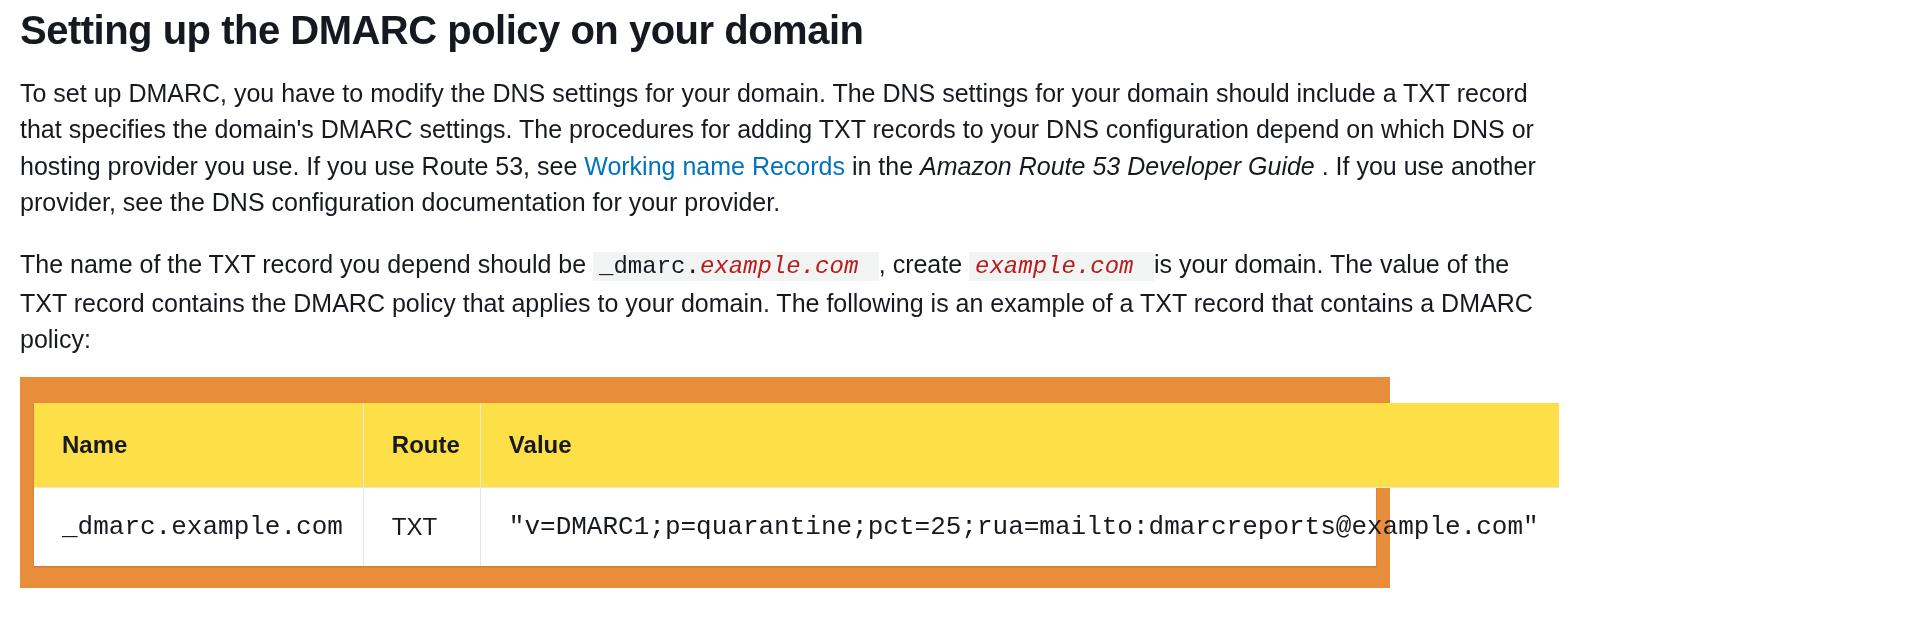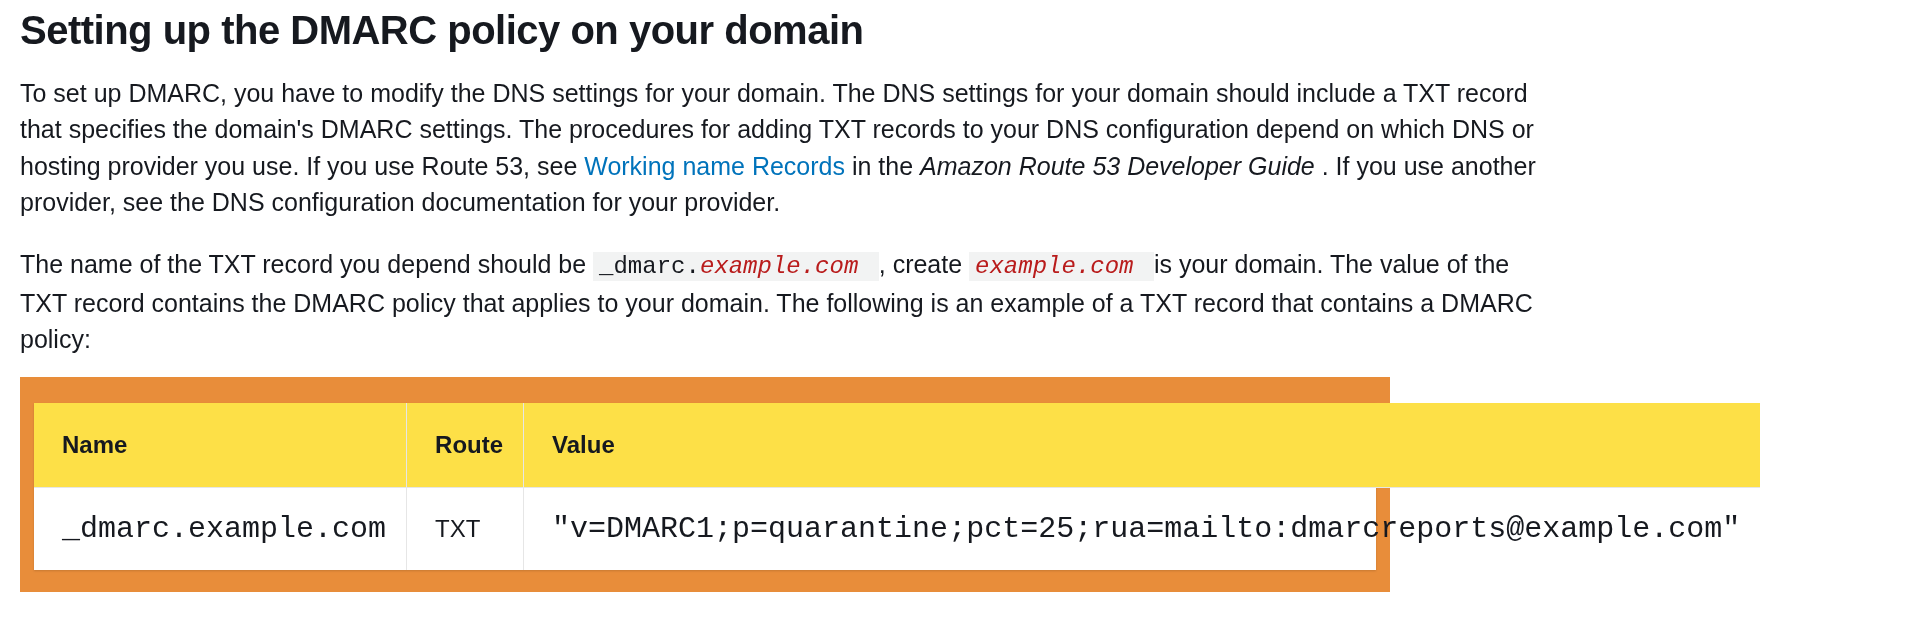--- a/index.html
+++ b/index.html
@@ -74,21 +74,21 @@
   }
   table.dns td {
     padding: 24px 20px 24px 28px;
     border: 1px solid #e6e6e6;
     border-bottom: none;
     vertical-align: middle;
   }
   table.dns td.mono,
   table.dns td .mono {
     font-family: "Courier New", Consolas, monospace;
-    font-size: 30px;
+    font-size: 26px;
     white-space: nowrap;
   }
   .col-name  { width: 300px; }
   .col-type  { width: 110px; }
   .col-value { }
   table.dns th:first-child,
   table.dns td:first-child { border-left: none; }
   table.dns th:last-child,
   table.dns td:last-child  { border-right: none; }
 </style>

